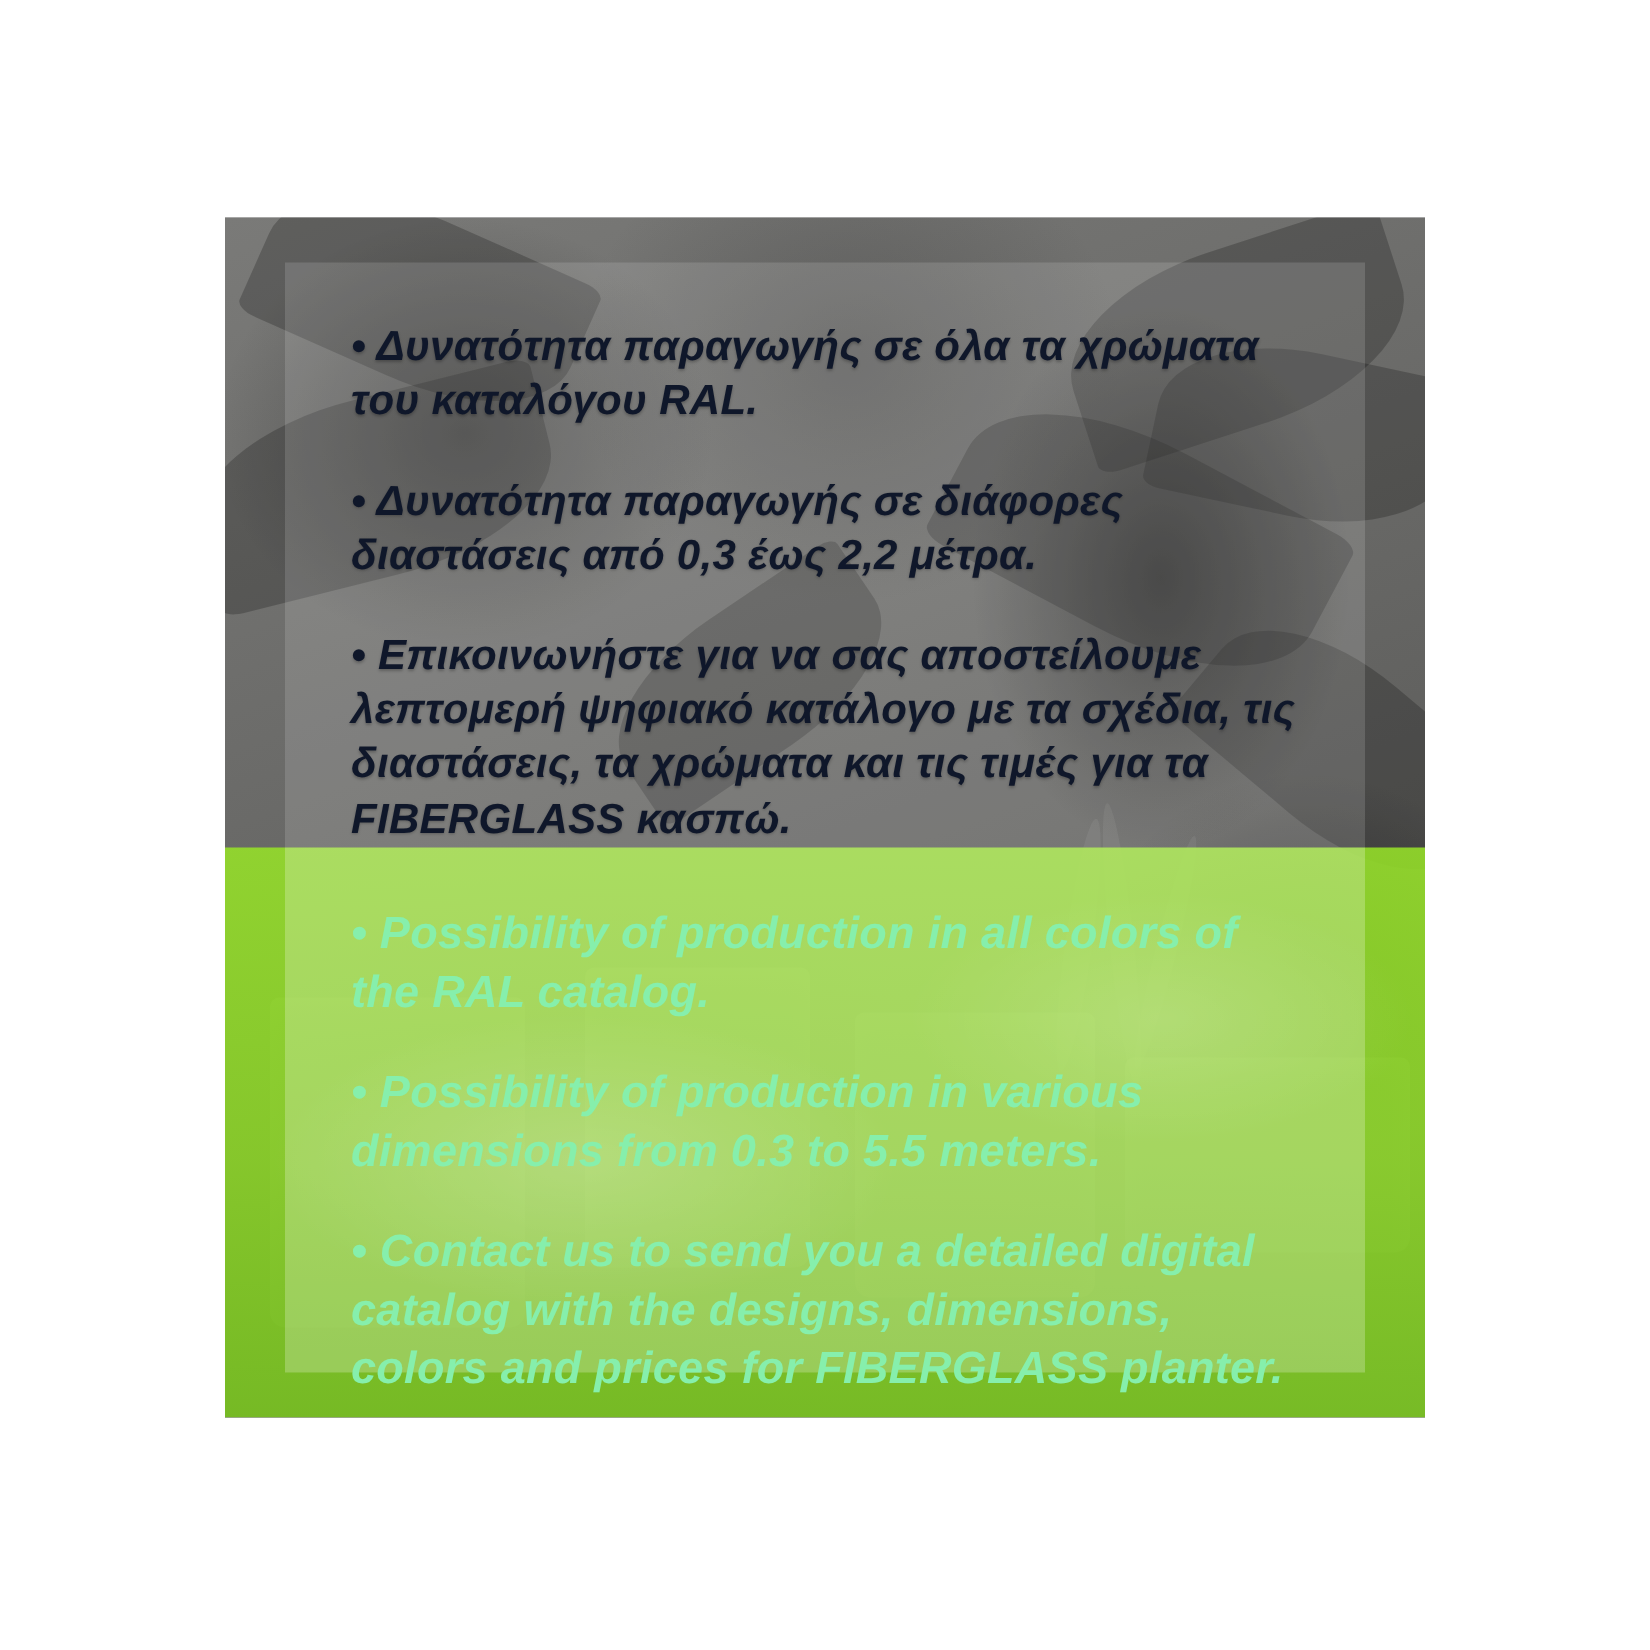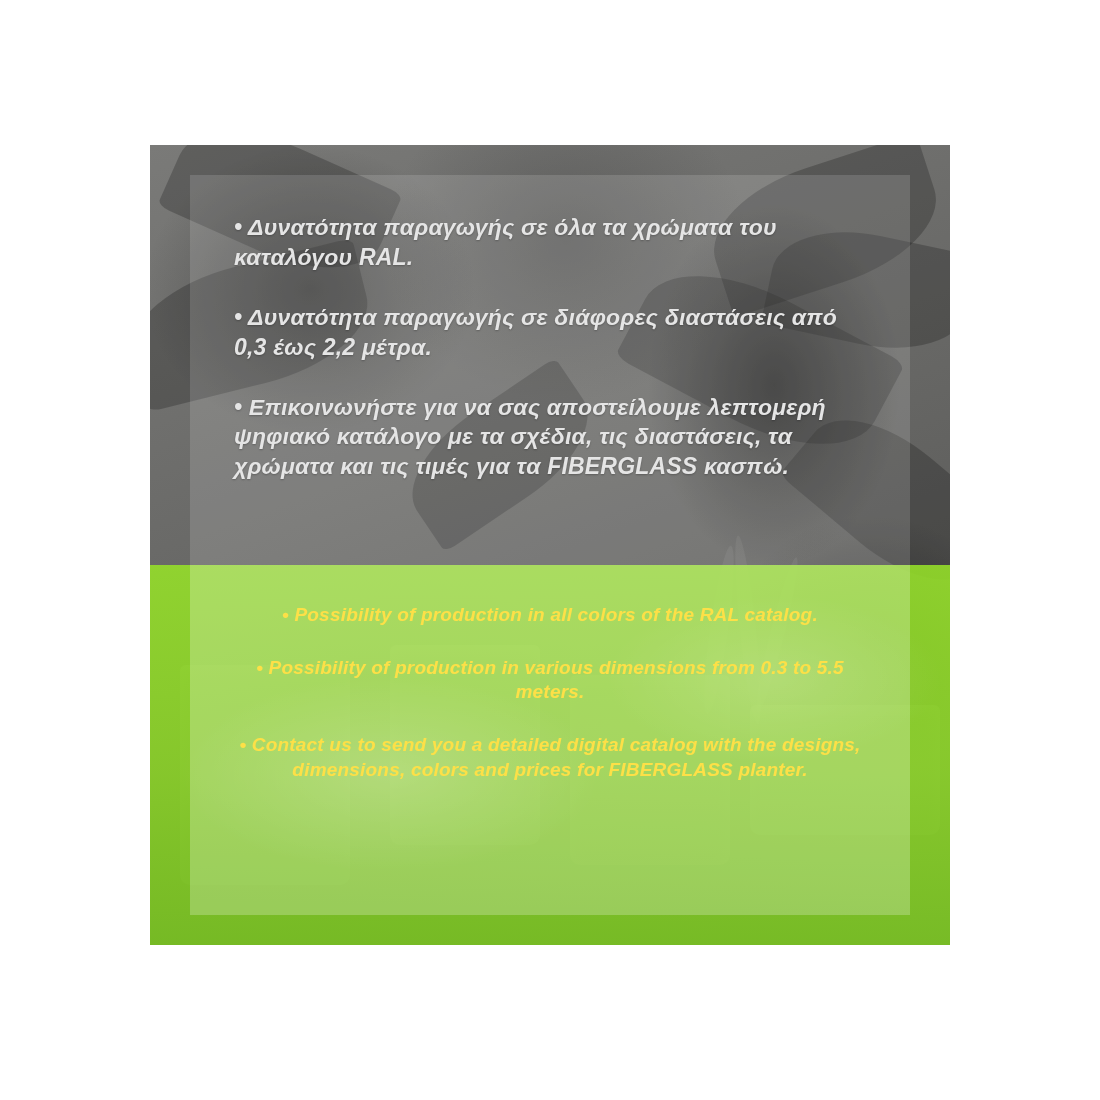--- a/index.html
+++ b/index.html
@@ -95,29 +95,28 @@
   .bullet {
     margin: 0 0 30px 0;
     font-style: italic;
     font-weight: bold;
     line-height: 1.30;
     letter-spacing: 0.2px;
   }
   .bullet:last-child { margin-bottom: 0; }
 
   .panel-top .bullet {
-    color: #e5e5e5;
-    font-size: 23px;
+    color: #0f172a;
+    font-size: 28px;
     text-shadow: 0 1px 2px rgba(0,0,0,0.25);
   }
   .panel-bottom .bullet {
-    color: #fde047;
-    font-size: 19px;
+    color: #86efac;
+    font-size: 30px;
     margin-bottom: 28px;
-    text-align: center;
   }
   .panel-bottom .bullet:last-child { margin-bottom: 0; }
 </style>
 </head>
 <body>
 
 <div id="poster">
 
   <div class="photo">
     <div class="leaf" style="left:560px; top:20px;  width:230px; height:120px; transform:rotate(-18deg);"></div>

